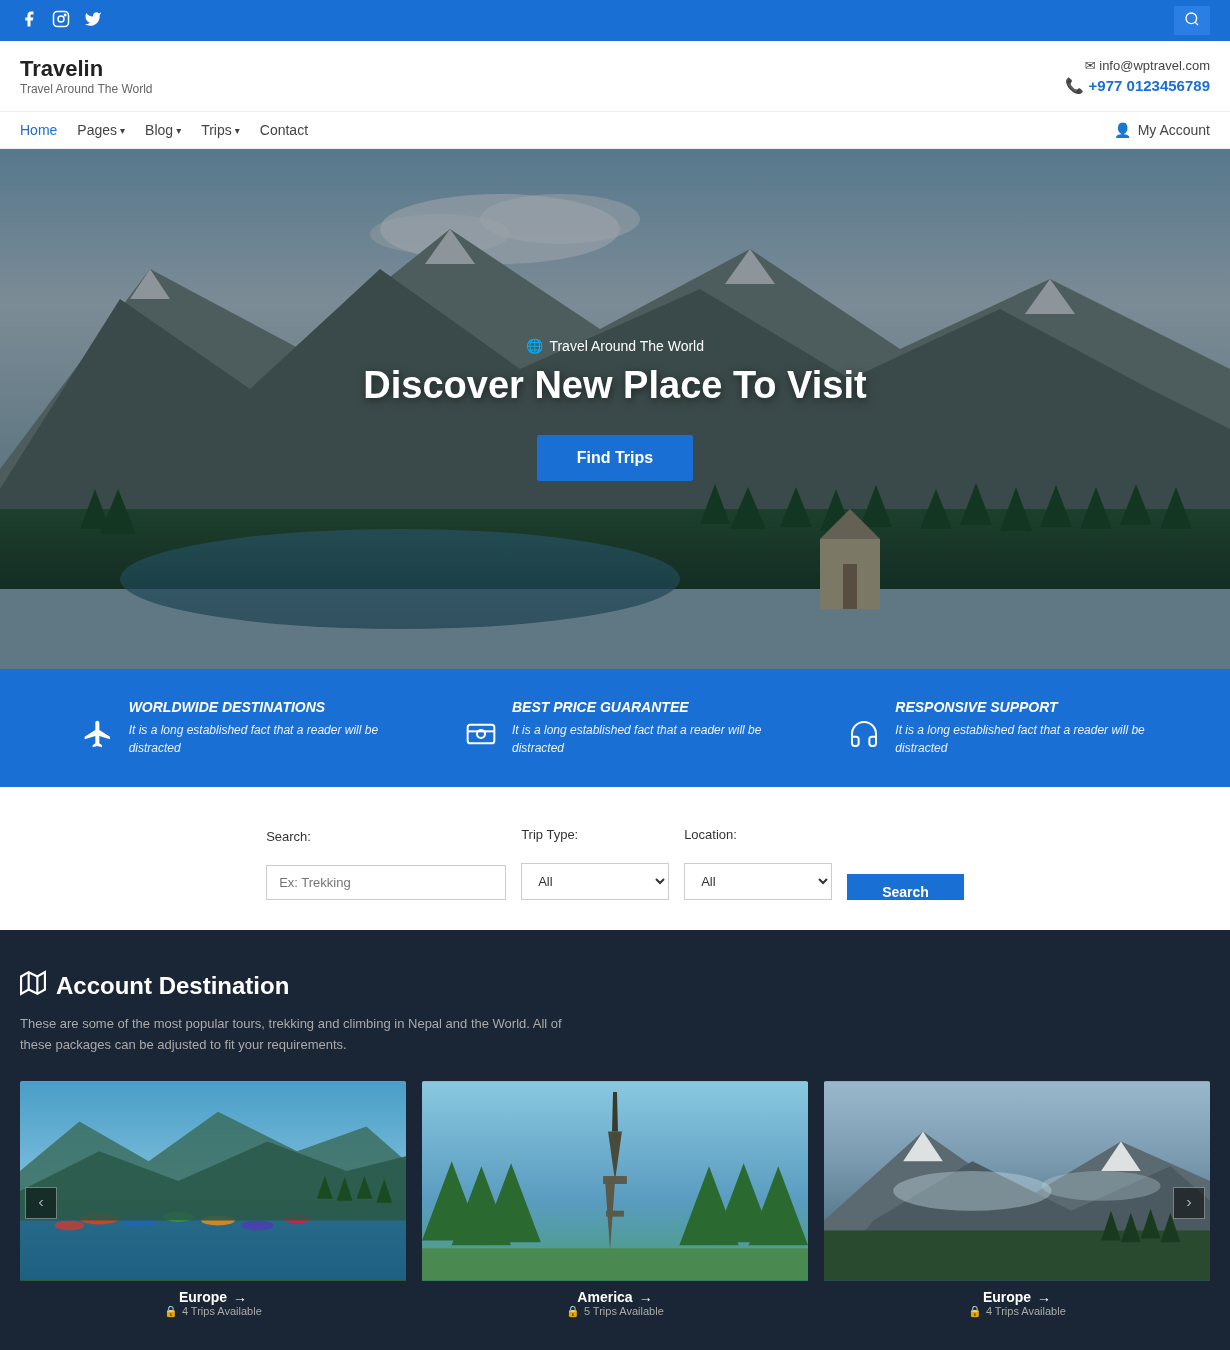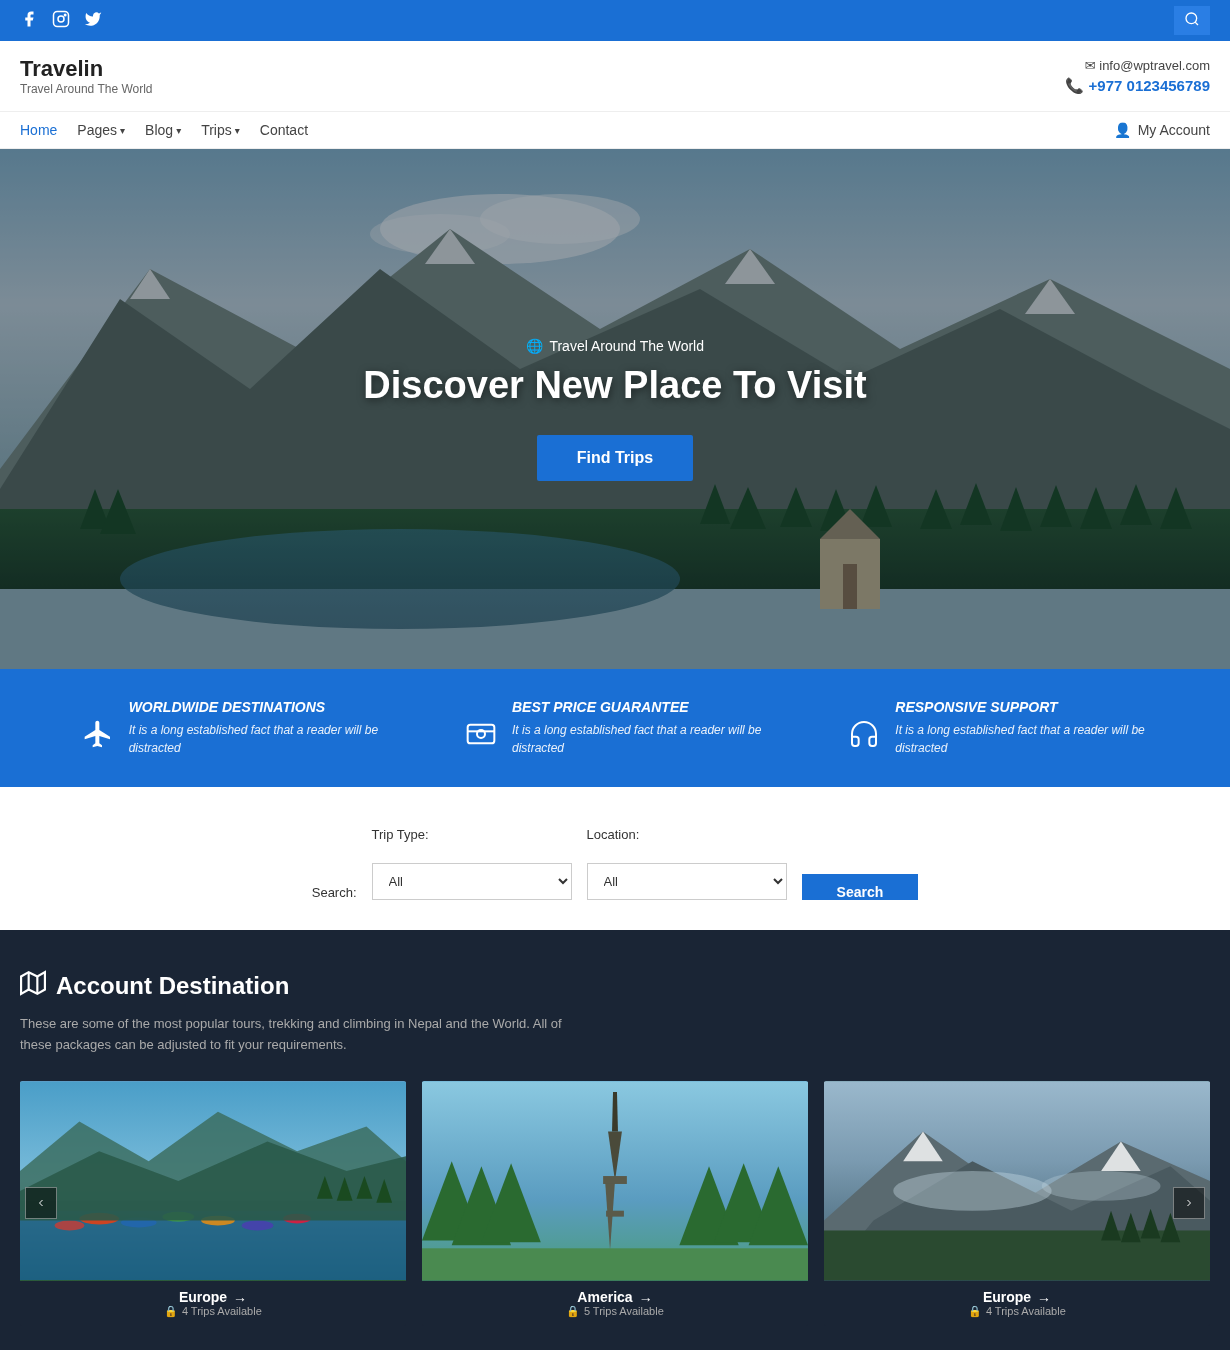--- a/index.html
+++ b/index.html
@@ -144,21 +144,21 @@
       padding: 9px 12px;
       border: 1px solid #ccc;
       font-size: 13px;
       width: 240px;
       color: #999;
     }
     .search-select {
       padding: 9px 12px;
       border: 1px solid #ccc;
       font-size: 13px;
-      width: 200px;
+      width: 148px;
       background: #fff;
       color: #333;
       appearance: auto;
     }
     .search-btn {
       background: #1a6fd4;
       color: #fff;
       border: none;
       padding: 10px 35px;
       font-size: 14px;
@@ -447,20 +447,21 @@
     <div>
       <div class="feature-title">RESPONSIVE SUPPORT</div>
       <div class="feature-desc">It is a long established fact that a reader will be distracted</div>
     </div>
   </div>
 </div>
 
 <div class="search-section">
   <div class="search-field">
     <label class="search-label">Search:</label>
+    <input class="search-input" type="text" placeholder="Ex: Trekking" style="">
   </div>
   <div class="search-field">
     <label class="search-label">Trip Type:</label>
     <select class="search-select">
       <option>All</option>
     </select>
   </div>
   <div class="search-field">
     <label class="search-label">Location:</label>
     <select class="search-select">

